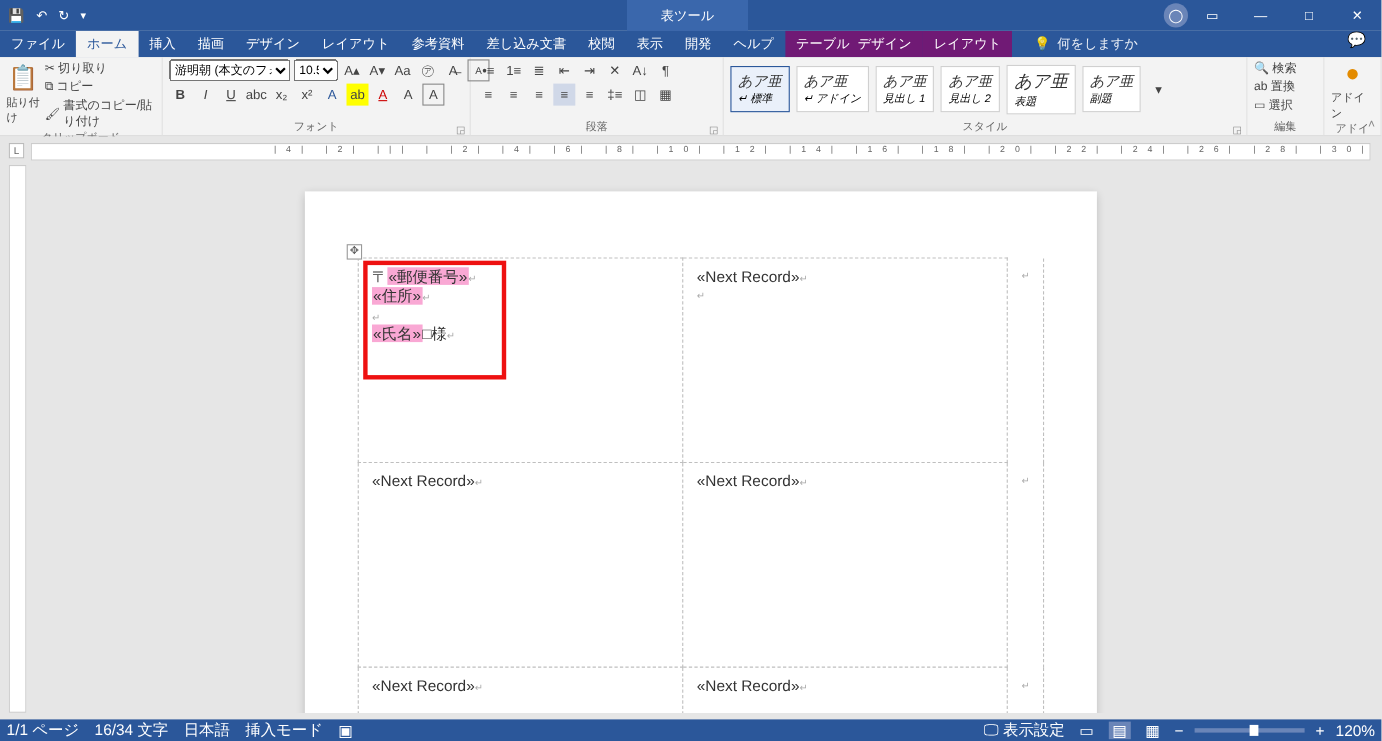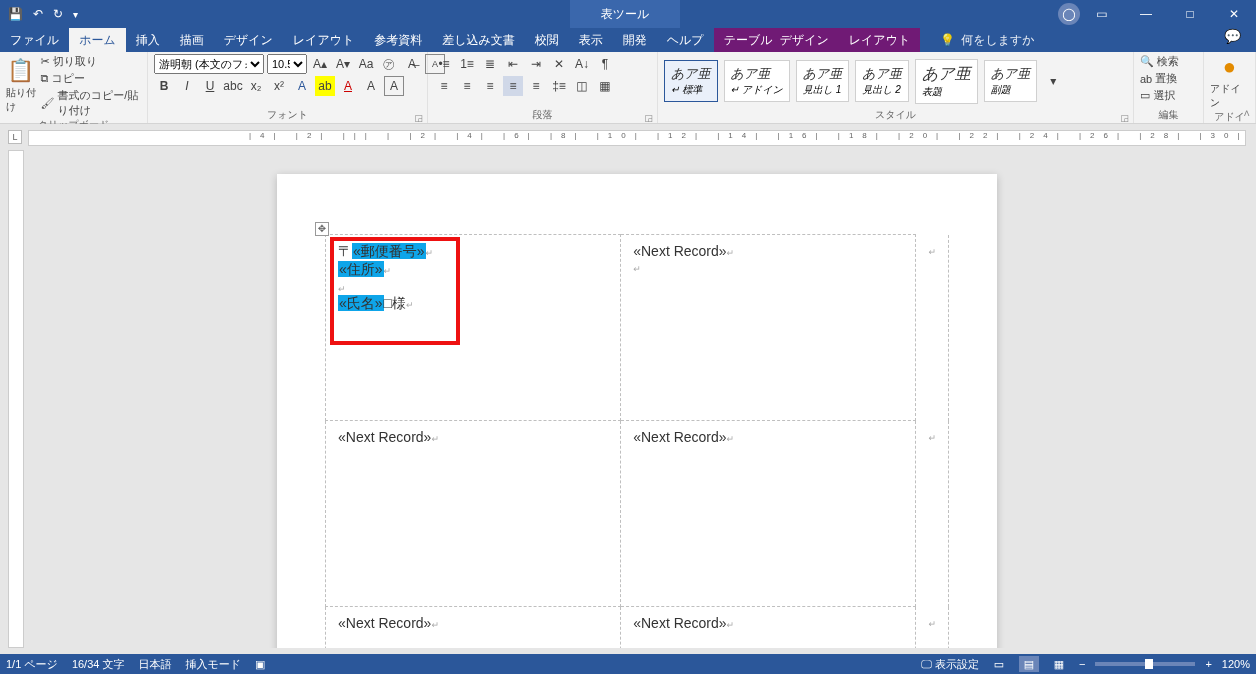--- a/index.html
+++ b/index.html
@@ -51,26 +51,26 @@
 .hruler .marks { position:absolute; left:220px; white-space:nowrap; letter-spacing:9px; }
 .vruler { position:absolute; left:8px; top:26px; width:16px; bottom:6px; background:#fff; border:1px solid #ccc; font-size:8px; color:#666; writing-mode:vertical-rl; }
 .page-scroll { position:absolute; left:28px; top:26px; right:10px; bottom:6px; overflow:auto; }
 .page { width:720px; min-height:900px; background:#fff; margin:24px auto 0 auto; box-shadow:0 2px 8px rgba(0,0,0,.2); position:relative; padding:60px 48px; }
 
 
 .label-table { width:100%; border-collapse:collapse; }
 .label-table td { border:1px dashed #bfbfbf; height:186px; vertical-align:top; padding:8px 12px; font-family: "Yu Mincho", serif; font-size:14px; color:#333; position:relative; }
 .label-table td.stub { width:14px; border-left:none; border-top:none; border-bottom:none; }
 .table-handle { position:absolute; left:38px; top:48px; width:14px; height:14px; border:1px solid #999; background:#fff; font-size:10px; text-align:center; line-height:12px; color:#666; cursor:move; }
-.field { background:#0ea5e9; padding:0 1px; }
+.field { background:#f9a8d4; padding:0 1px; }
 .redbox { position:absolute; border:4px solid #e11; left:4px; top:2px; width:130px; height:108px; pointer-events:none; }
 .para { font-size:9px; color:#aaa; }
 
 
-.statusbar { position:absolute; left:0; right:0; bottom:0; height:20px; background:#2b579a; color:#fff; font-size:11px; display:flex; align-items:center; padding:0 6px; gap:14px; }
+.statusbar { position:absolute; left:0; right:0; bottom:0; height:20px; background:#2b579a; color:#fff; font-size:14px; display:flex; align-items:center; padding:0 6px; gap:14px; }
 .statusbar .right { margin-left:auto; display:flex; align-items:center; gap:10px; }
 .zoom-slider { width:100px; height:4px; background:#6a85b8; position:relative; }
 .zoom-slider .thumb { position:absolute; left:50%; top:-3px; width:8px; height:10px; background:#fff; }
 .view-btn { width:20px; height:16px; display:inline-flex; align-items:center; justify-content:center; border:1px solid transparent; }
 .view-btn.active { background:#6a85b8; }
 
 
 .serif { font-family: "Yu Mincho", "MS Mincho", serif; }
 </style>
 </head>

